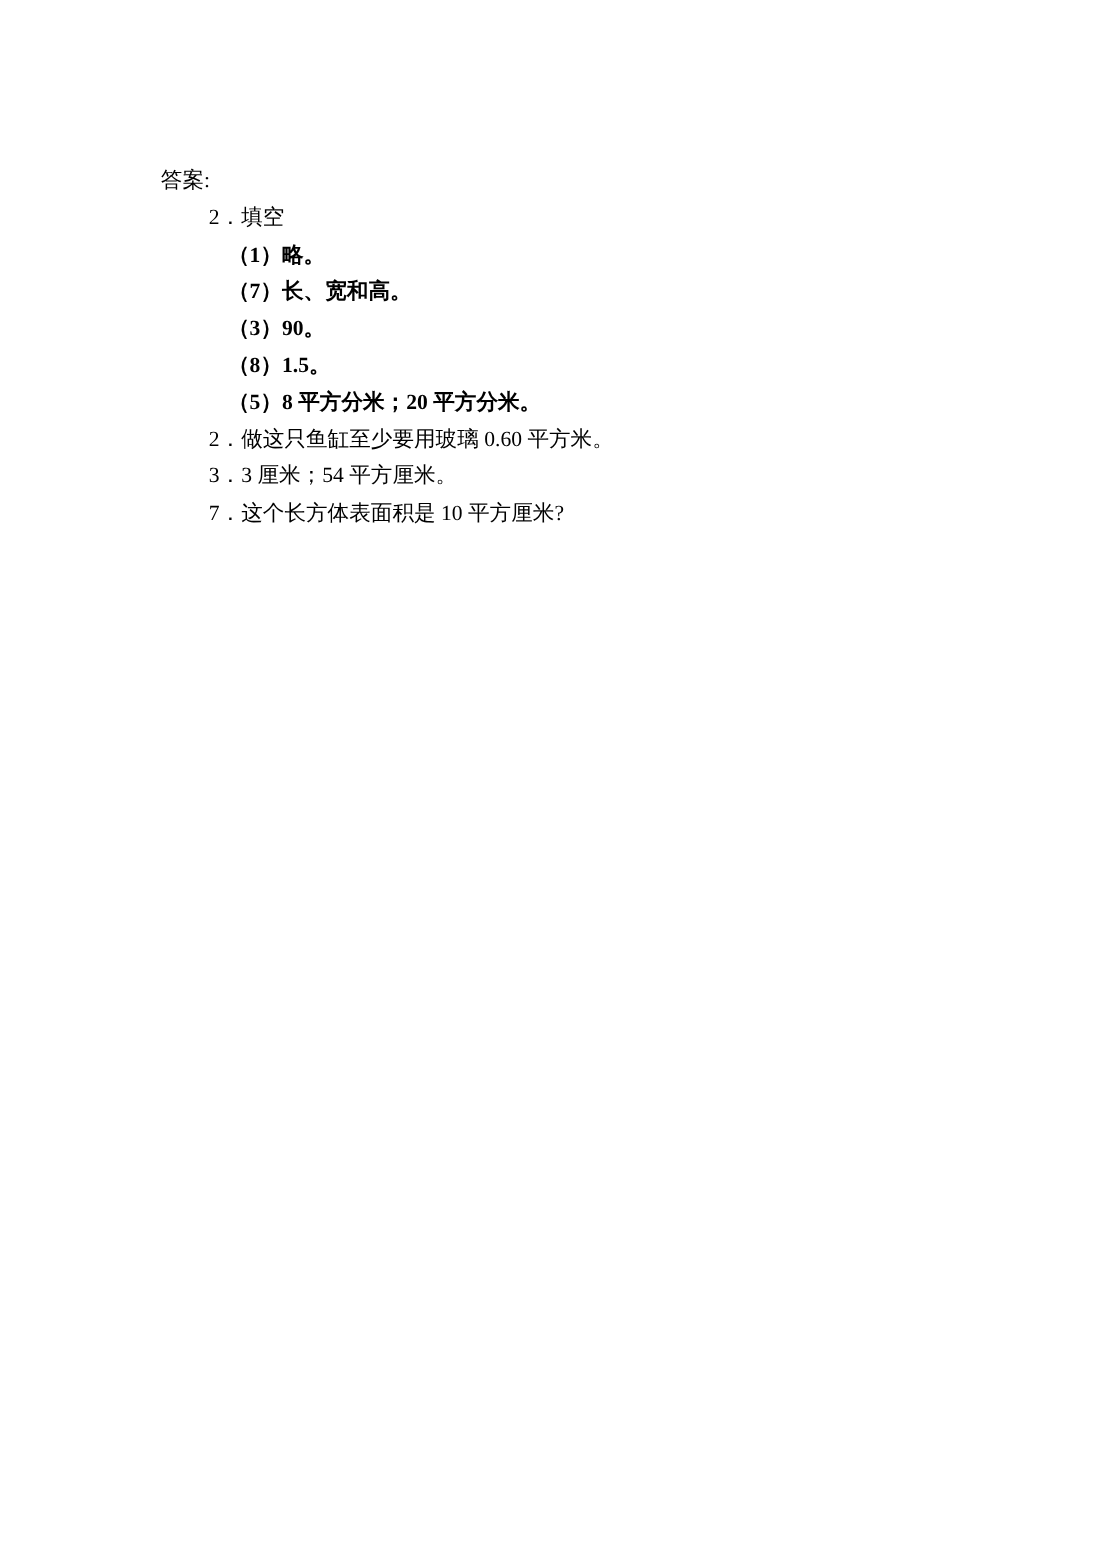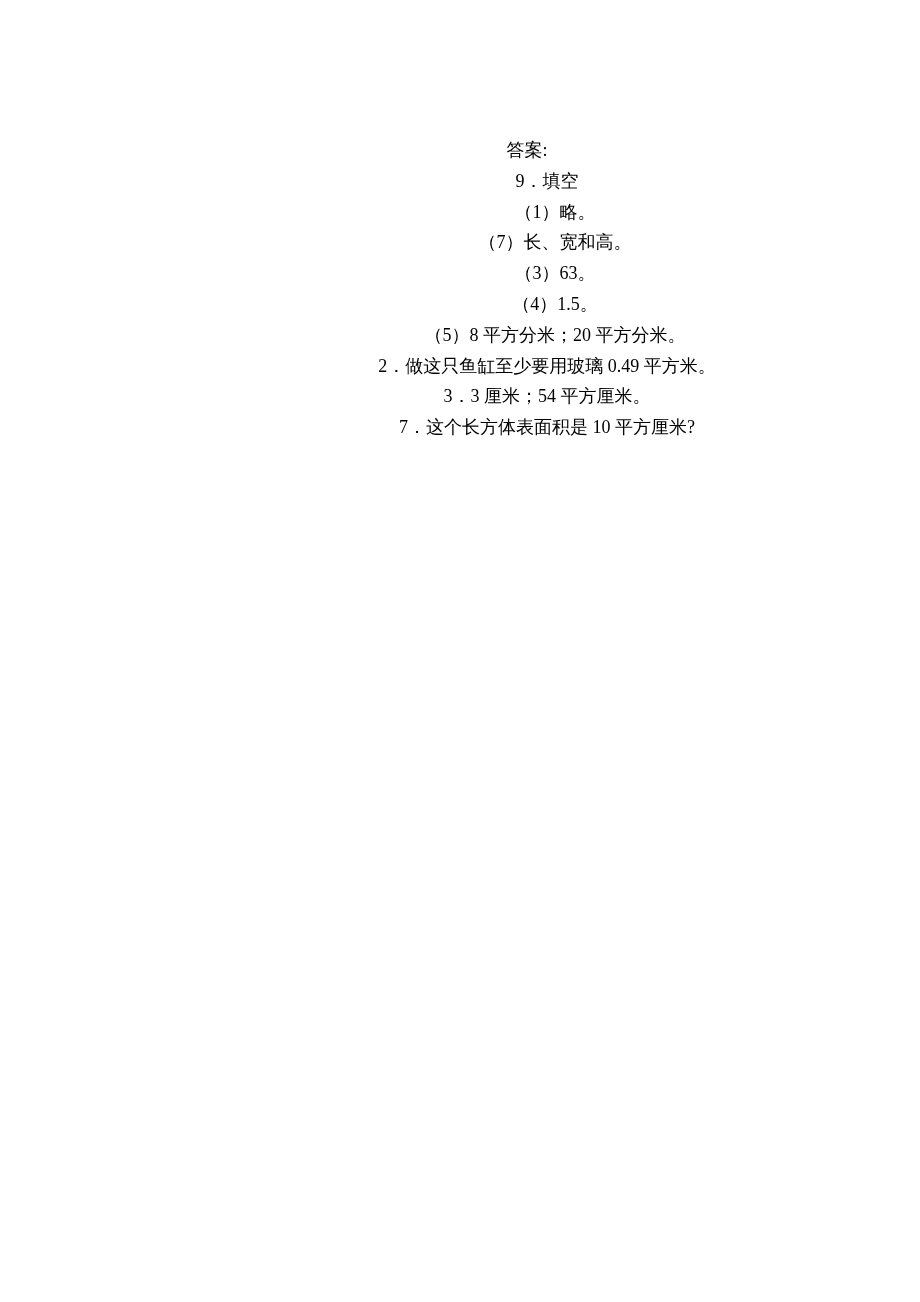--- a/index.html
+++ b/index.html
@@ -21,34 +21,34 @@
     .answer-header {
       margin-bottom: 2px;
     }
     .item-level-1 {
       padding-left: 40px;
       margin-bottom: 2px;
     }
     .item-level-2 {
       padding-left: 56px;
       margin-bottom: 2px;
+      font-weight: bold;
     }
     .line {
       white-space: nowrap;
-      text-align: center;
     }
   </style>
 </head>
 <body>
 
 <div class="answer-header line">答案:</div>
 
-<div class="item-level-1 line">9．填空</div>
+<div class="item-level-1 line">2．填空</div>
 
 <div class="item-level-2 line">（1）略。</div>
 <div class="item-level-2 line">（7）长、宽和高。</div>
-<div class="item-level-2 line">（3）63。</div>
-<div class="item-level-2 line">（4）1.5。</div>
+<div class="item-level-2 line">（3）90。</div>
+<div class="item-level-2 line">（8）1.5。</div>
 <div class="item-level-2 line">（5）8 平方分米；20 平方分米。</div>
 
-<div class="item-level-1 line">2．做这只鱼缸至少要用玻璃 0.49 平方米。</div>
+<div class="item-level-1 line">2．做这只鱼缸至少要用玻璃 0.60 平方米。</div>
 <div class="item-level-1 line">3．3 厘米；54 平方厘米。</div>
 <div class="item-level-1 line">7．这个长方体表面积是 10 平方厘米?</div>
 
 </body></html>

